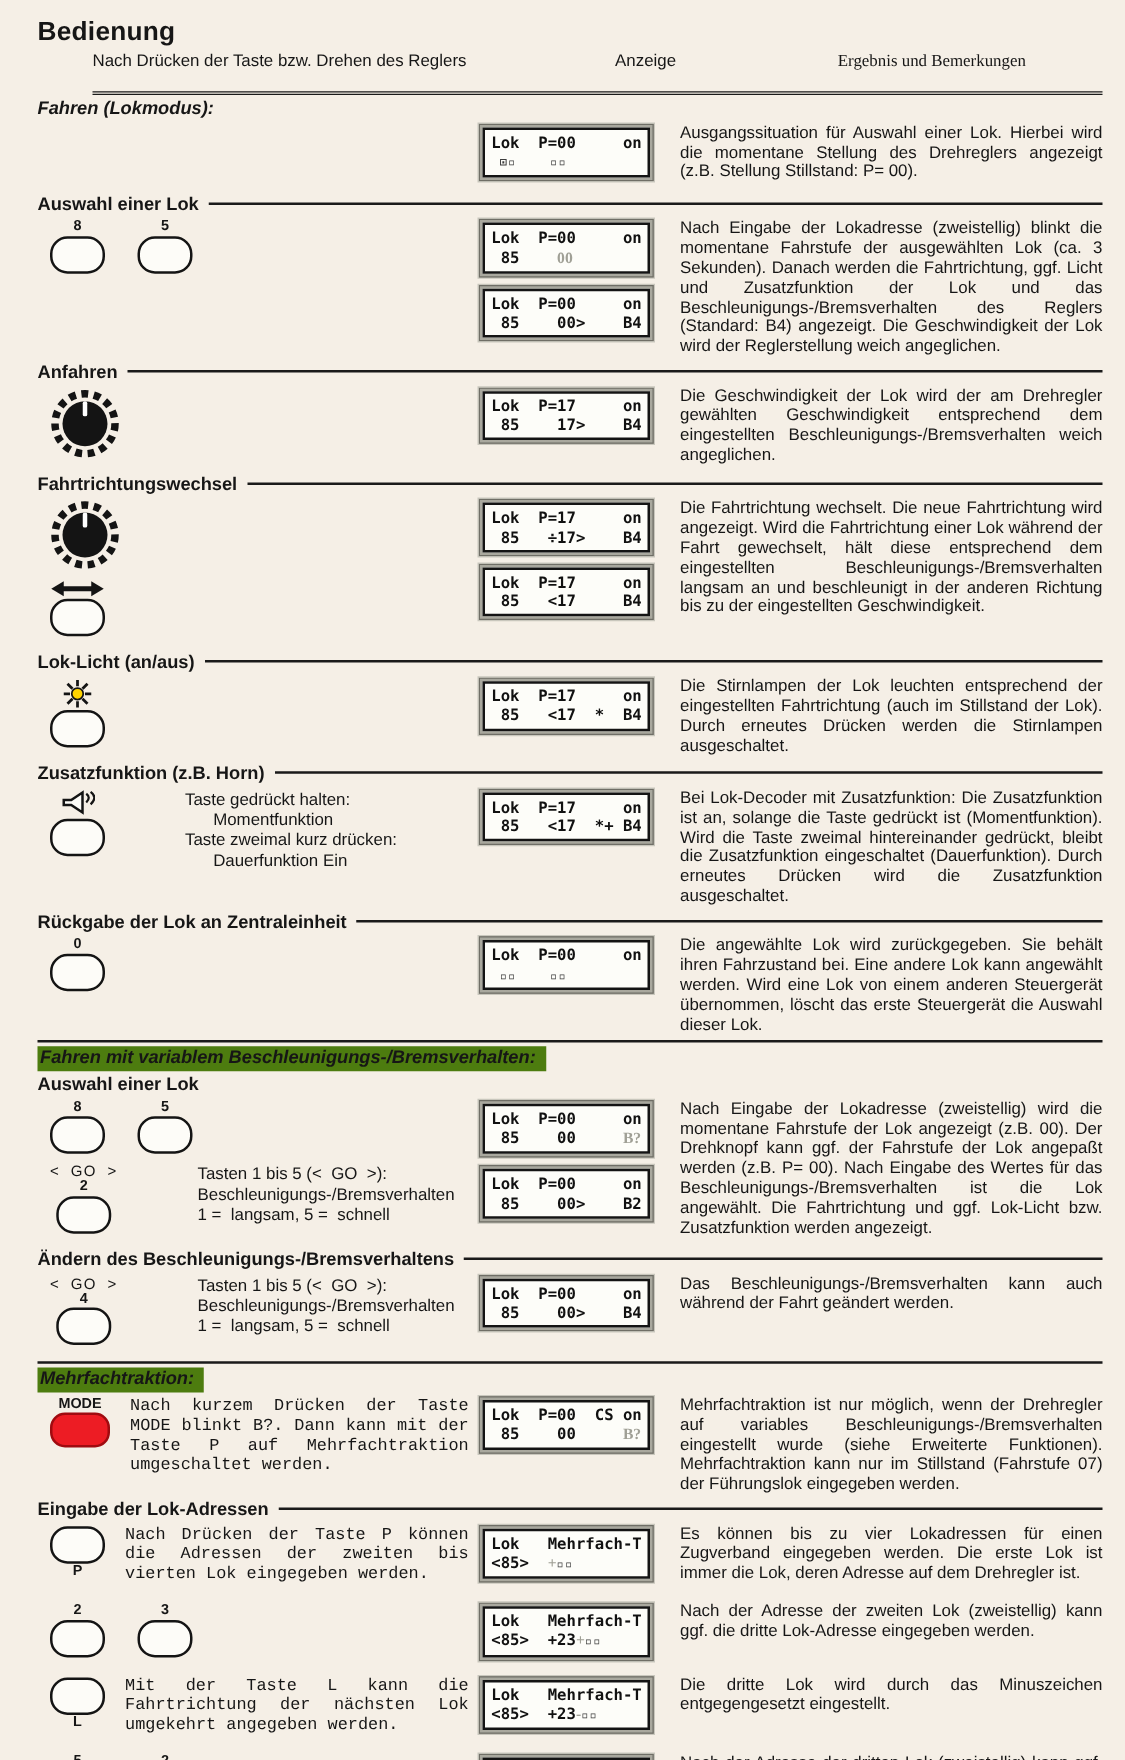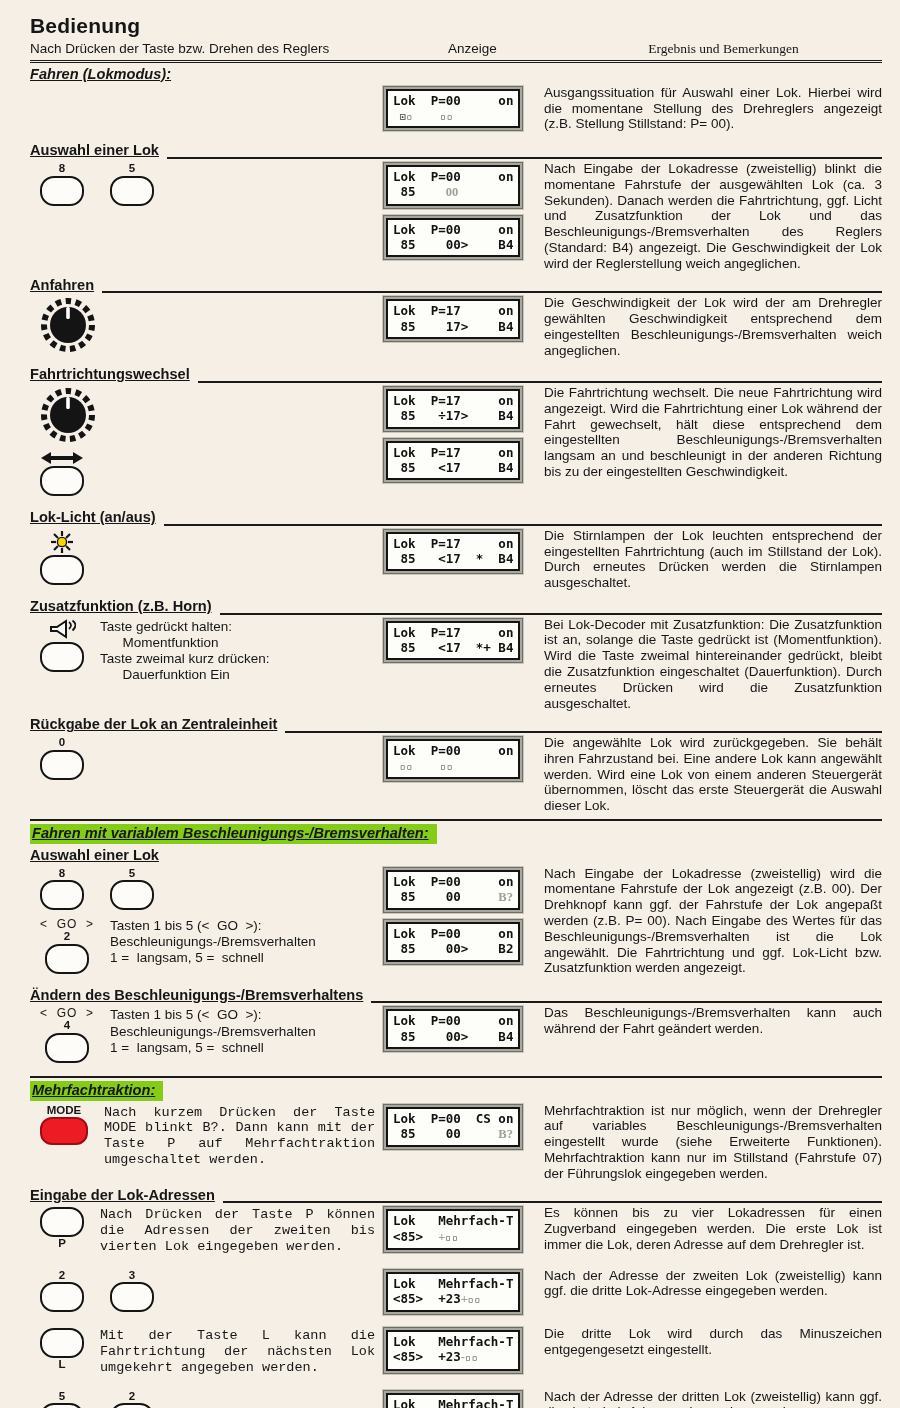--- a/index.html
+++ b/index.html
@@ -1,34 +1,34 @@
 <!DOCTYPE html>
 <html><head>
 <meta charset="utf-8">
 <style>
   html,body{margin:0;padding:0;width:900px;height:1408px;overflow:hidden;}
   body{background:#f5efe6;font-family:"Liberation Sans",sans-serif;color:#161616;}
   .page{padding:12px 18px 0 30px;}
   .title{font-size:21px;font-weight:bold;letter-spacing:.2px;margin:2px 0 3px;}
   .cols-hdr{display:grid;grid-template-columns:350px 185px 1fr;font-size:13.5px;
-    padding-bottom:3px;border-bottom:3px double #1a1a1a;}
+    padding-bottom:16px;border-bottom:3px double #1a1a1a;margin-left:44px;}
   .cols-hdr .mid{text-align:center;}
   .cols-hdr .right{text-align:center;font-family:Liberation Serif, serif;}
   #rows{margin-top:2px;}
   .full-rule{border-top:2px solid #1a1a1a;margin:5px 0 3px;}
-  .sec-h{display:flex;align-items:flex-end;margin:3px 0 2px;text-decoration:underline;}
+  .sec-h{display:flex;align-items:flex-start;margin:3px 0 2px;}
   .sec-h .txt{font-weight:bold;font-size:14.6px;line-height:1.15;padding-right:8px;white-space:nowrap;}
   .sec-h.it .txt{font-style:italic;}
-  .sec-h.hl .txt{background:#84cc16;padding:1px 8px 2px 2px;}
+  .sec-h.hl .txt{background:#4d7c0f;padding:1px 8px 2px 2px;}
   .sec-h.rule::after{content:"";flex:1;border-top:2.2px solid #1a1a1a;margin-top:6px;}
   .row{display:grid;grid-template-columns:345px 153px 1fr;column-gap:8px;margin:2px 0 5px;}
   .result{font-size:13.5px;line-height:1.17;text-align:justify;margin:0;}
   .lblock{display:flex;gap:16px;margin:2px 0 8px 10px;align-items:flex-start;}
   .lblock p{font-size:13.5px;line-height:1.17;text-align:justify;margin:0;flex:1;font-family:Liberation Mono, monospace;}
-  .lblock .lines{font-size:13.5px;line-height:1.2;white-space:pre-wrap;flex:1;}
+  .lblock .lines{font-size:13.5px;line-height:1.2;white-space:pre-wrap;flex:1;margin-left:48px;}
   .wgts{display:flex;gap:26px;flex:0 0 auto;}
   .btn-w{display:flex;flex-direction:column;align-items:center;gap:1px;
     font-size:11.5px;font-weight:bold;line-height:1;}
   .pill{width:40px;height:26px;border:2.5px solid #141414;border-radius:14px;background:#fdfcf8;}
   .mode-pill{width:44px;height:24px;border-radius:12px;background:#ed1c24;border:2px solid #a00b10;}
   .go-lbl{font-weight:normal;font-size:12px;letter-spacing:1px;white-space:pre;}
   .lcd{background:#a9a89e;padding:3px;width:fit-content;margin:1px 0 6px;
     box-shadow:inset 0 0 0 1px #6f6e66, 0 0 0 1px #c9c7bd;}
   .lcd-in{background:#fdfdf9;border:2px solid #141414;padding:2px 5px 3px;}
   .lcd-line{font-family:"DejaVu Sans Mono",monospace;font-weight:bold;font-size:12.5px;

